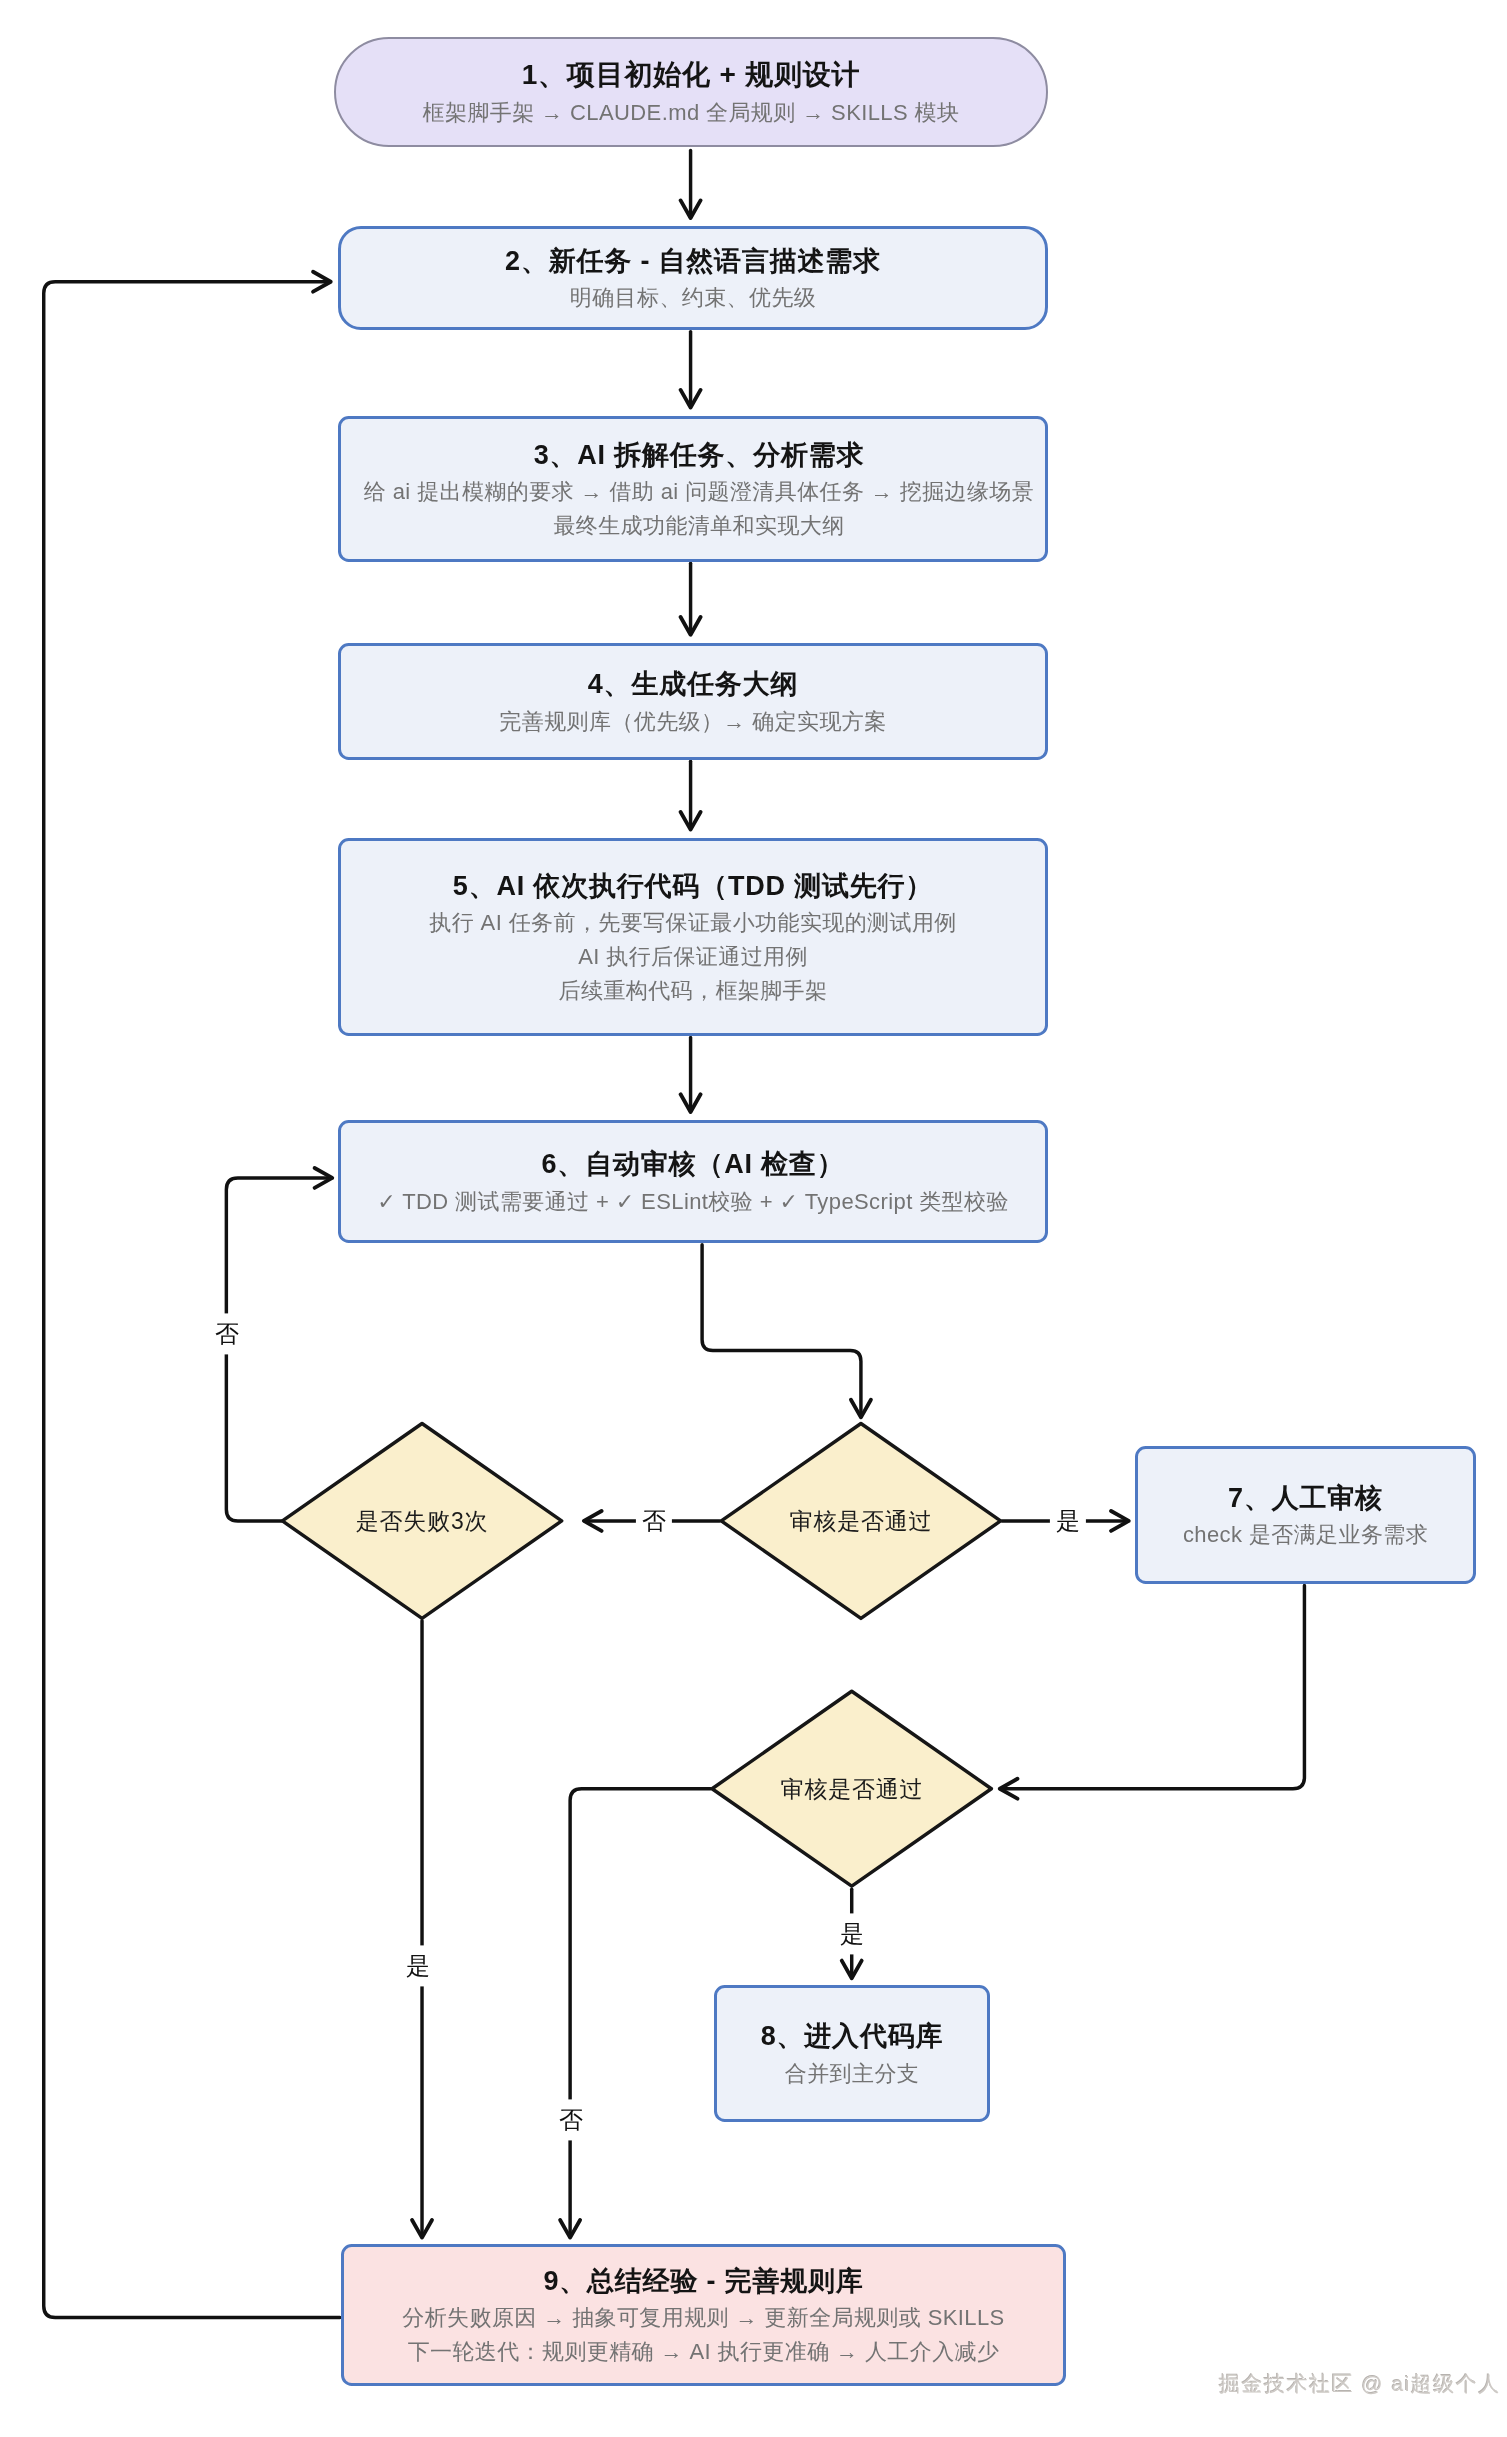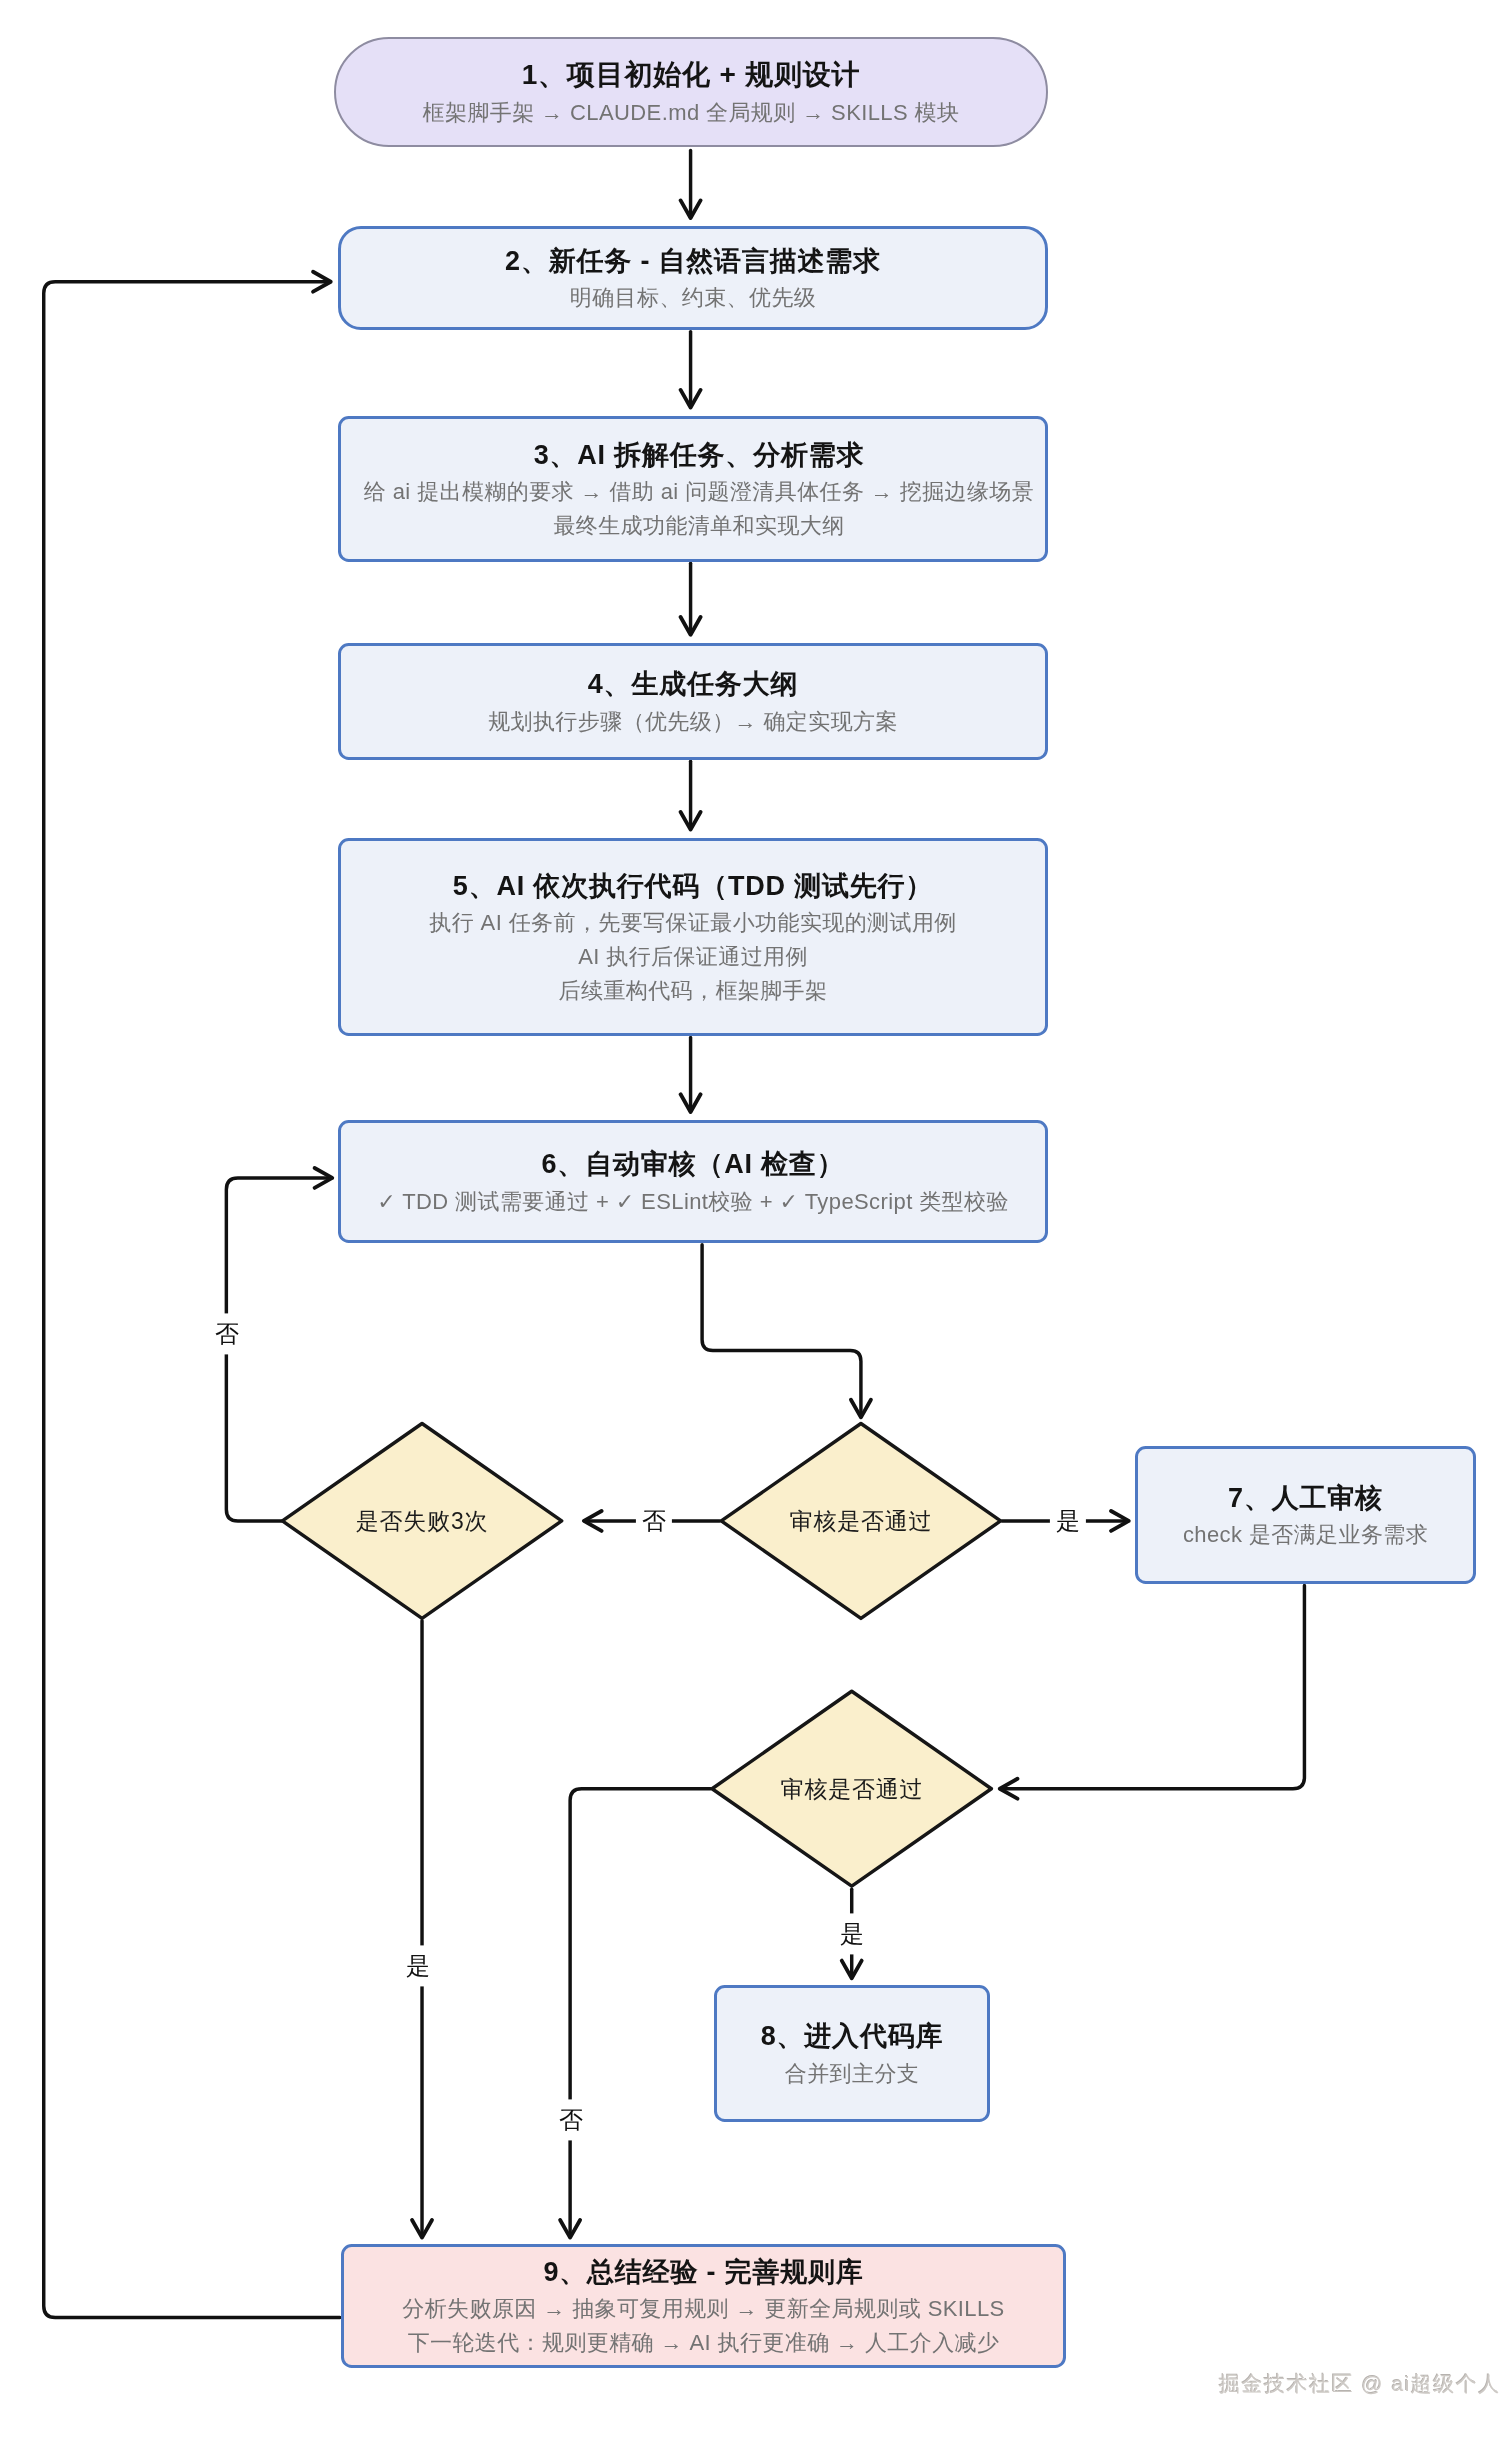--- a/index.html
+++ b/index.html
@@ -68,21 +68,21 @@
   </div>
 
   <div class="node node-blue" style="left:338px;top:416px;width:710px;height:146px;padding-left:12px;">
     <div class="t">3、AI 拆解任务、分析需求</div>
     <div class="s">给 ai 提出模糊的要求 → 借助 ai 问题澄清具体任务 → 挖掘边缘场景</div>
     <div class="s">最终生成功能清单和实现大纲</div>
   </div>
 
   <div class="node node-blue" style="left:338px;top:643px;width:710px;height:117px;">
     <div class="t">4、生成任务大纲</div>
-    <div class="s">规划执行步骤（优先级）→ 确定实现方案</div>
+    <div class="s">完善规则库（优先级）→ 确定实现方案</div>
   </div>
 
   <div class="node node-blue" style="left:338px;top:838px;width:710px;height:198px;">
     <div class="t">5、AI 依次执行代码（TDD 测试先行）</div>
     <div class="s">执行 AI 任务前，先要写保证最小功能实现的测试用例</div>
     <div class="s">AI 执行后保证通过用例</div>
     <div class="s">后续重构代码，框架脚手架</div>
   </div>
 
   <div class="node node-blue" style="left:338px;top:1120px;width:710px;height:123px;">
@@ -93,21 +93,21 @@
   <div class="node node-blue" style="left:1135px;top:1446px;width:341px;height:138px;">
     <div class="t">7、人工审核</div>
     <div class="s">check 是否满足业务需求</div>
   </div>
 
   <div class="node node-blue" style="left:714px;top:1985px;width:276px;height:137px;">
     <div class="t">8、进入代码库</div>
     <div class="s">合并到主分支</div>
   </div>
 
-  <div class="node node-pink" style="left:341px;top:2244px;width:725px;height:124px;">
+  <div class="node node-pink" style="left:341px;top:2244px;width:725px;height:142px;">
     <div class="t">9、总结经验 - 完善规则库</div>
     <div class="s">分析失败原因 → 抽象可复用规则 → 更新全局规则或 SKILLS</div>
     <div class="s">下一轮迭代：规则更精确 → AI 执行更准确 → 人工介入减少</div>
   </div>
 
   <span class="dlabel" style="left:422px;top:1521px;">是否失败3次</span>
   <span class="dlabel" style="left:861px;top:1521px;">审核是否通过</span>
   <span class="dlabel" style="left:852px;top:1789px;">审核是否通过</span>
 
   <span class="elabel" style="left:227px;top:1334px;">否</span>

